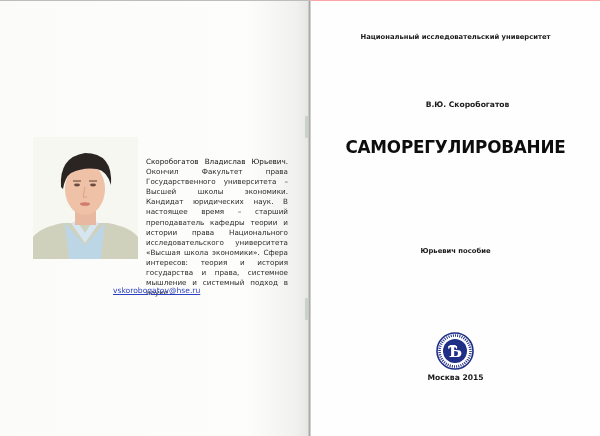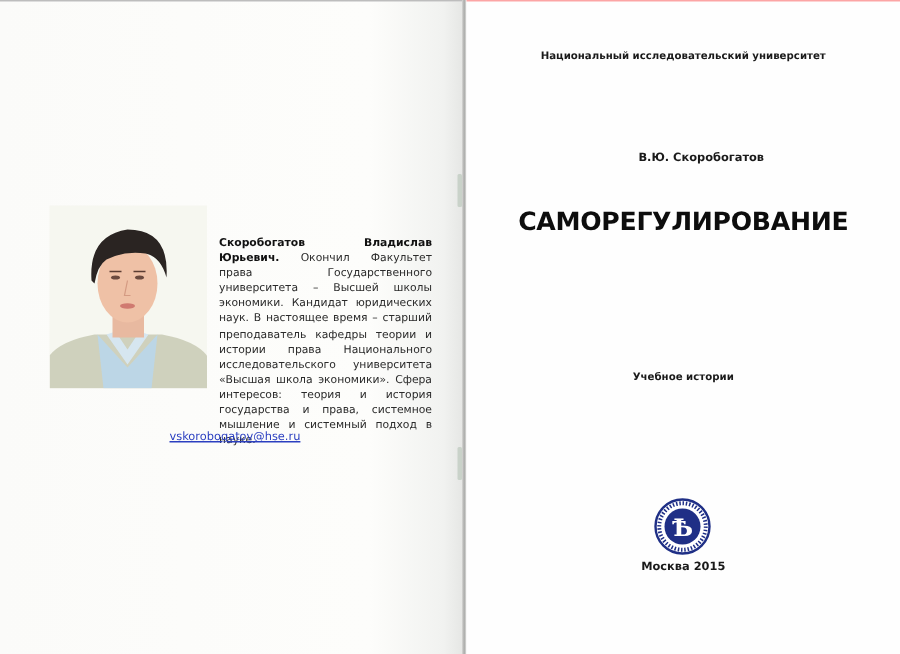--- a/index.html
+++ b/index.html
@@ -31,21 +31,21 @@
     .photo {
       position: absolute; left: 33px; top: 136px; width: 105px; height: 122px;
       background: #f7f8f2; overflow: hidden;
     }
     .bio {
       position: absolute; left: 146px; top: 156px; width: 142px;
       font-family: "DejaVu Sans", sans-serif;
       font-size: 7.2px; line-height: 10.1px; color: #2a2a2a;
       text-align: justify;
     }
-    .bio .name { font-weight: bold; color: #111; }
+    .bio .name { font-weight: normal; color: #111; }
     .email {
       position: absolute; left: 113px; top: 285px;
       font-size: 7.6px; color: #2b3fc0; text-decoration: underline;
     }
     .univ {
       position: absolute; left: 0; width: 289px; top: 32px;
       text-align: center; font-weight: bold; font-size: 6.8px; line-height: 9px; color: #1a1a1a;
     }
     .author {
       position: absolute; left: 0; width: 313px; top: 99px;
@@ -113,21 +113,21 @@
   <div class="univ">
     <div>Национальный исследовательский университет</div>
   </div>
 
   <div class="author">В.Ю. Скоробогатов</div>
 
   <div class="title">
     <div>САМОРЕГУЛИРОВАНИЕ</div>
   </div>
 
-  <div class="subtitle">Учебное истории</div>
+  <div class="subtitle">Юрьевич пособие</div>
 
   <div class="logo">
     <svg width="38" height="38" viewBox="0 0 38 38">
       <circle cx="19" cy="19" r="18" fill="#ffffff" stroke="#1f2f86" stroke-width="1.6"></circle>
       <circle cx="19" cy="19" r="15.5" fill="none" stroke="#1f2f86" stroke-width="2.6" stroke-dasharray="1 1.2"></circle>
       <circle cx="19" cy="19" r="12" fill="#1f2f86"></circle>
       <text x="19" y="25" text-anchor="middle" font-family="DejaVu Serif, serif" font-size="16" font-weight="bold" fill="#ffffff">Ѣ</text>
     </svg>
   </div>
 

